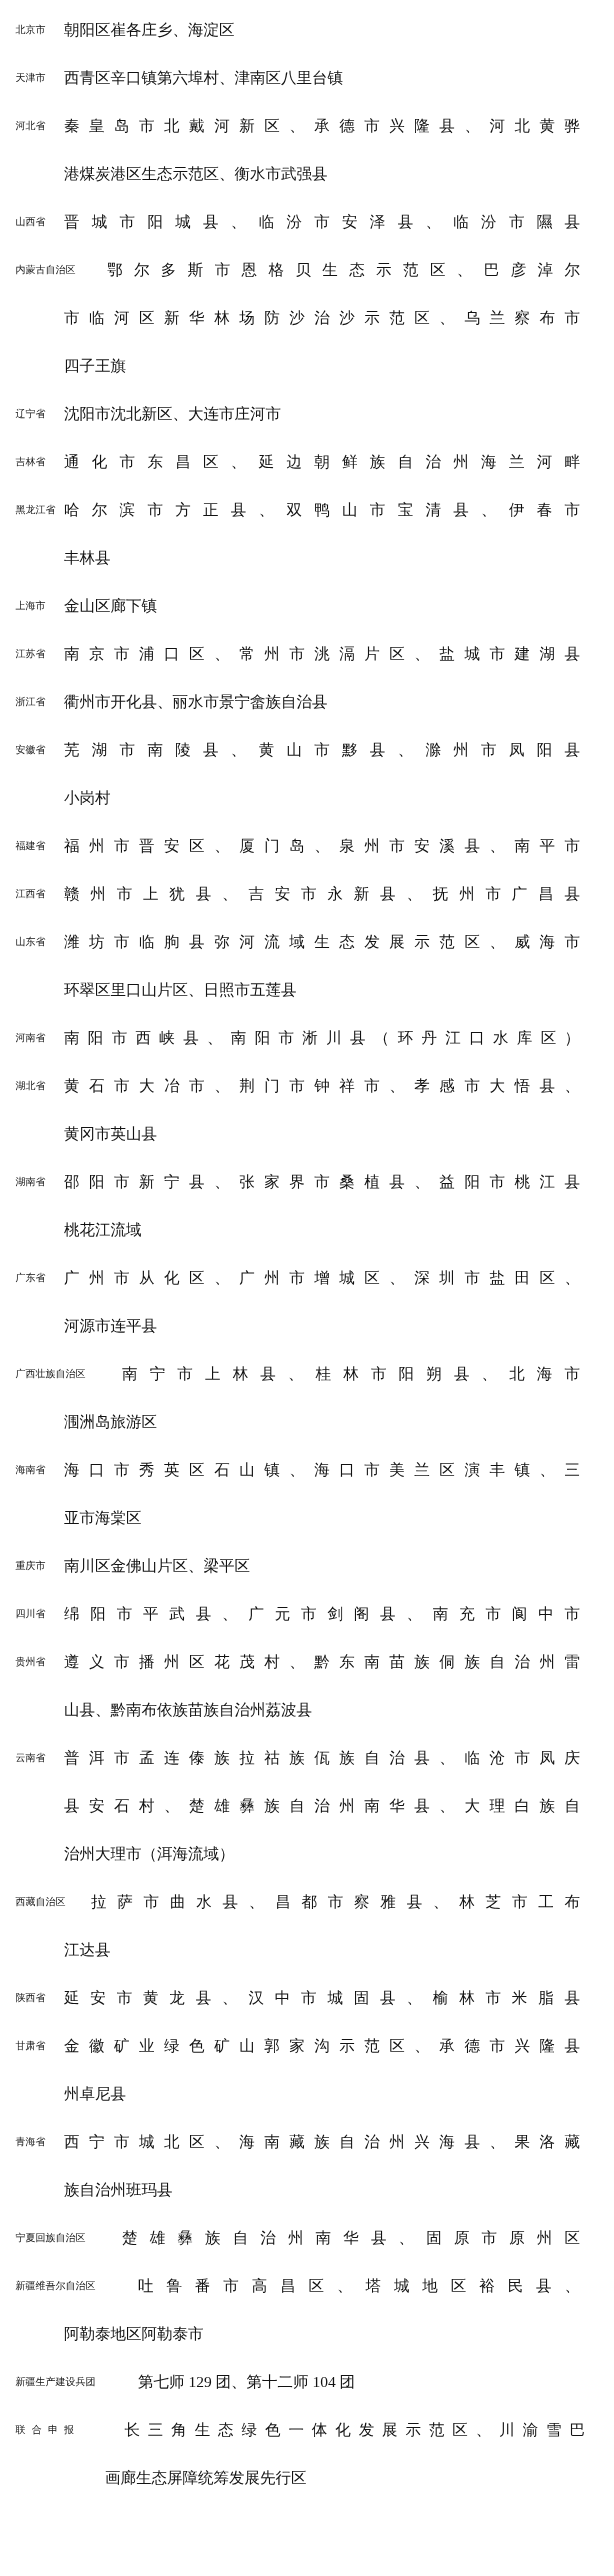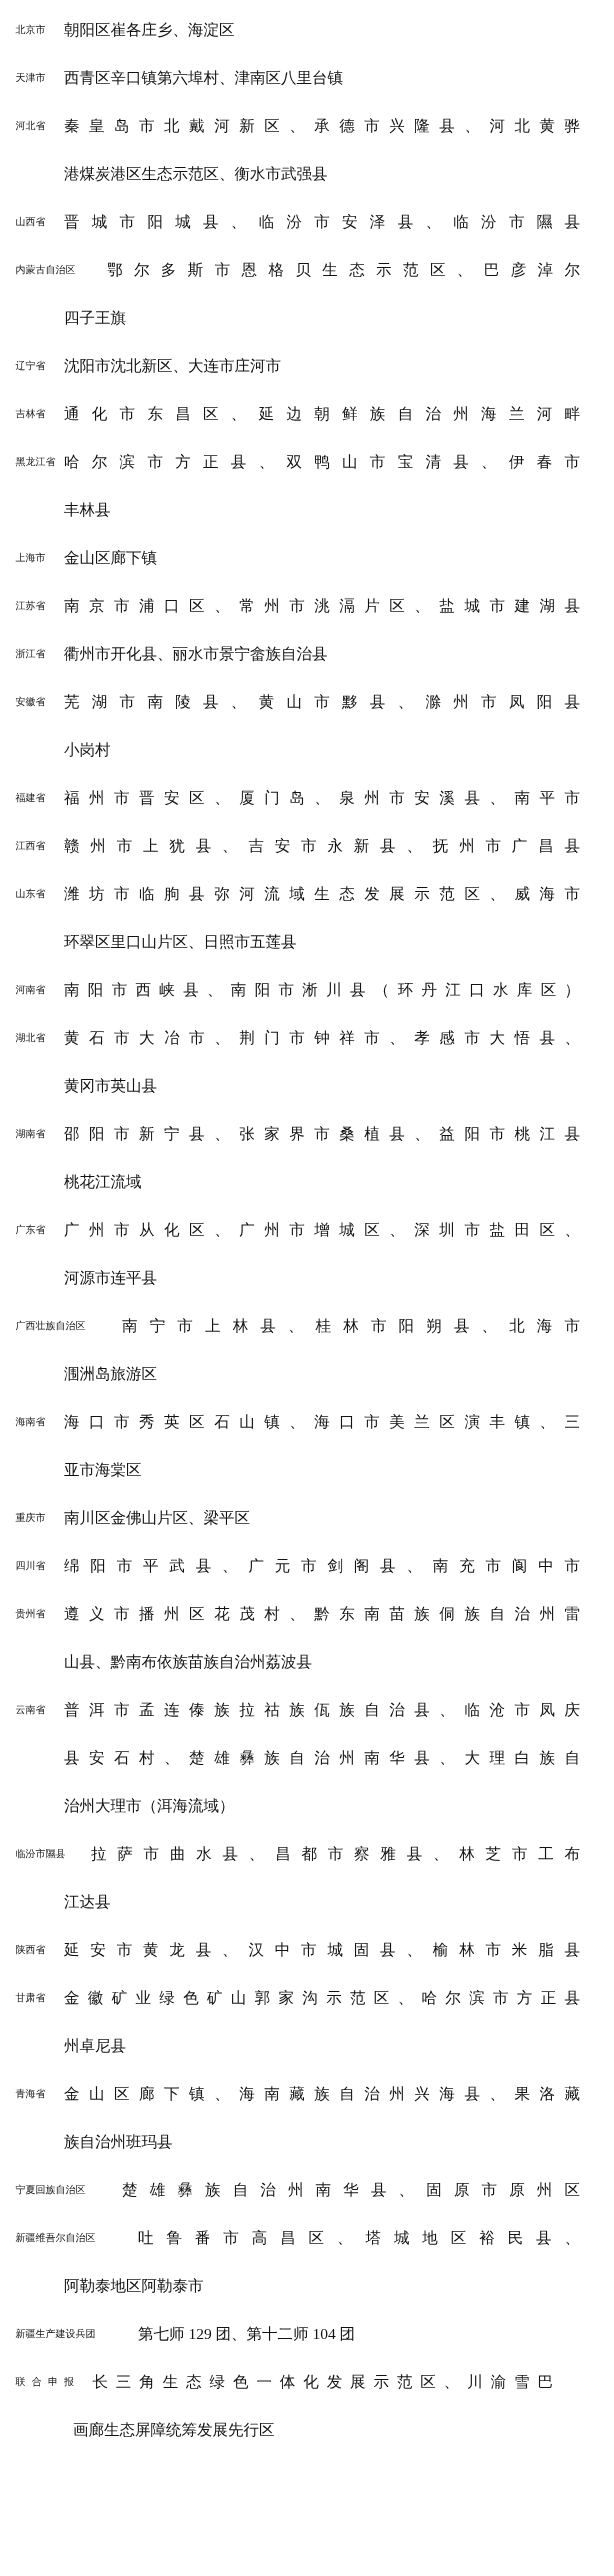--- a/index.html
+++ b/index.html
@@ -24,21 +24,21 @@
   .label.spread{letter-spacing:6.2px;}
   .content{margin-left:64px;width:516px;}
   .line{height:48px;line-height:48px;overflow:hidden;}
   .fill{text-align:justify;text-align-last:justify;text-justify:inter-character;}
   .end{text-align:left;}
   
   .ind-b .l0{text-indent:27px;}  
   .ind-c .l0{text-indent:43px;}  
   .ind-d .l0{text-indent:58px;}  
   .ind-e .l0{text-indent:74px;}  
-  .ind-f .content{margin-left:73px;width:480px;}
+  .ind-f .content{margin-left:105px;width:480px;}
   .ind-f .l0{text-indent:19.4px;}  
 </style>
 </head>
 <body>
 
 <div class="page">
 
   <div class="entry ind-a">
     <span class="label">北京市</span>
     <div class="content">
@@ -65,20 +65,21 @@
     <span class="label">山西省</span>
     <div class="content">
       <div class="line l0 fill">晋城市阳城县、临汾市安泽县、临汾市隰县</div>
     </div>
   </div>
 
   <div class="entry ind-c">
     <span class="label">内蒙古自治区</span>
     <div class="content">
       <div class="line l0 fill">鄂尔多斯市恩格贝生态示范区、巴彦淖尔</div>
+      <div class="line fill">市临河区新华林场防沙治沙示范区、乌兰察布市</div>
       <div class="line end">四子王旗</div>
     </div>
   </div>
 
   <div class="entry ind-a">
     <span class="label">辽宁省</span>
     <div class="content">
       <div class="line l0 end">沈阳市沈北新区、大连市庄河市</div>
     </div>
   </div>
@@ -221,46 +222,46 @@
   <div class="entry ind-a">
     <span class="label">云南省</span>
     <div class="content">
       <div class="line l0 fill">普洱市孟连傣族拉祜族佤族自治县、临沧市凤庆</div>
       <div class="line fill">县安石村、楚雄彝族自治州南华县、大理白族自</div>
       <div class="line end">治州大理市（洱海流域）</div>
     </div>
   </div>
 
   <div class="entry ind-b">
-    <span class="label">临汾市隰县</span>
+    <span class="label">西藏自治区</span>
     <div class="content">
       <div class="line l0 fill">拉萨市曲水县、昌都市察雅县、林芝市工布</div>
       <div class="line end">江达县</div>
     </div>
   </div>
 
   <div class="entry ind-a">
     <span class="label">陕西省</span>
     <div class="content">
       <div class="line l0 fill">延安市黄龙县、汉中市城固县、榆林市米脂县</div>
     </div>
   </div>
 
   <div class="entry ind-a">
     <span class="label">甘肃省</span>
     <div class="content">
-      <div class="line l0 fill">金徽矿业绿色矿山郭家沟示范区、哈尔滨市方正县</div>
+      <div class="line l0 fill">金徽矿业绿色矿山郭家沟示范区、承德市兴隆县</div>
       <div class="line end">州卓尼县</div>
     </div>
   </div>
 
   <div class="entry ind-a">
     <span class="label">青海省</span>
     <div class="content">
-      <div class="line l0 fill">金山区廊下镇、海南藏族自治州兴海县、果洛藏</div>
+      <div class="line l0 fill">西宁市城北区、海南藏族自治州兴海县、果洛藏</div>
       <div class="line end">族自治州班玛县</div>
     </div>
   </div>
 
   <div class="entry ind-d">
     <span class="label">宁夏回族自治区</span>
     <div class="content">
       <div class="line l0 fill">楚雄彝族自治州南华县、固原市原州区</div>
     </div>
   </div>

